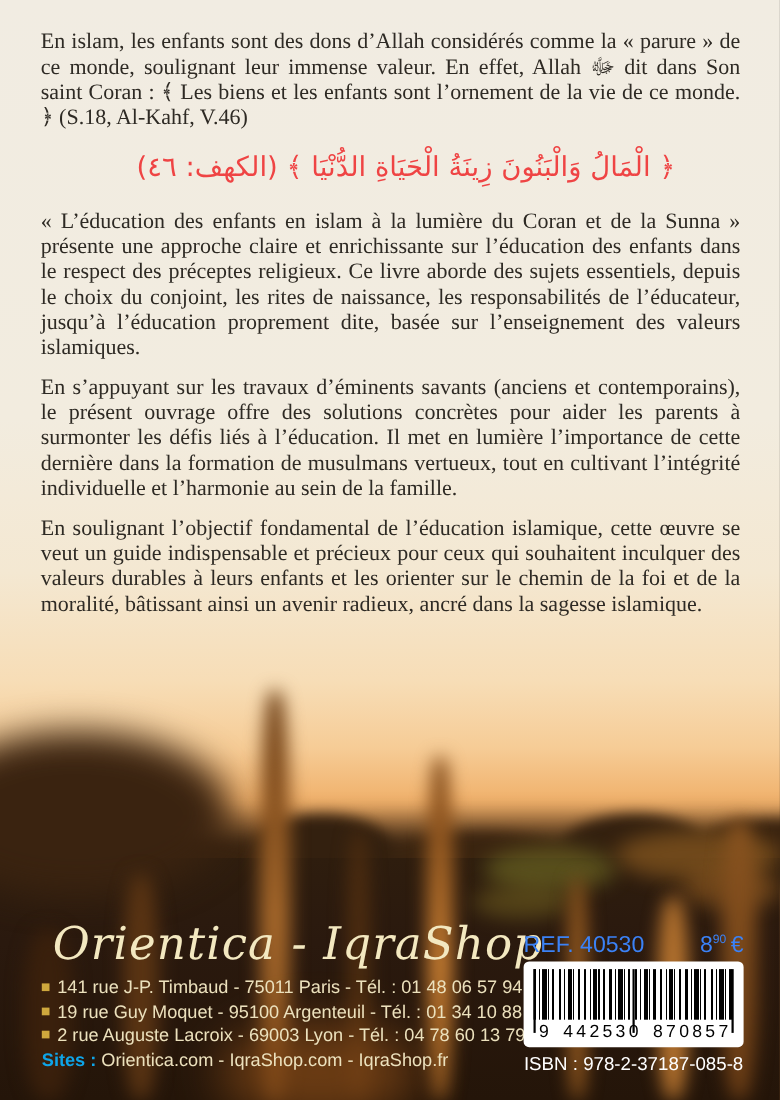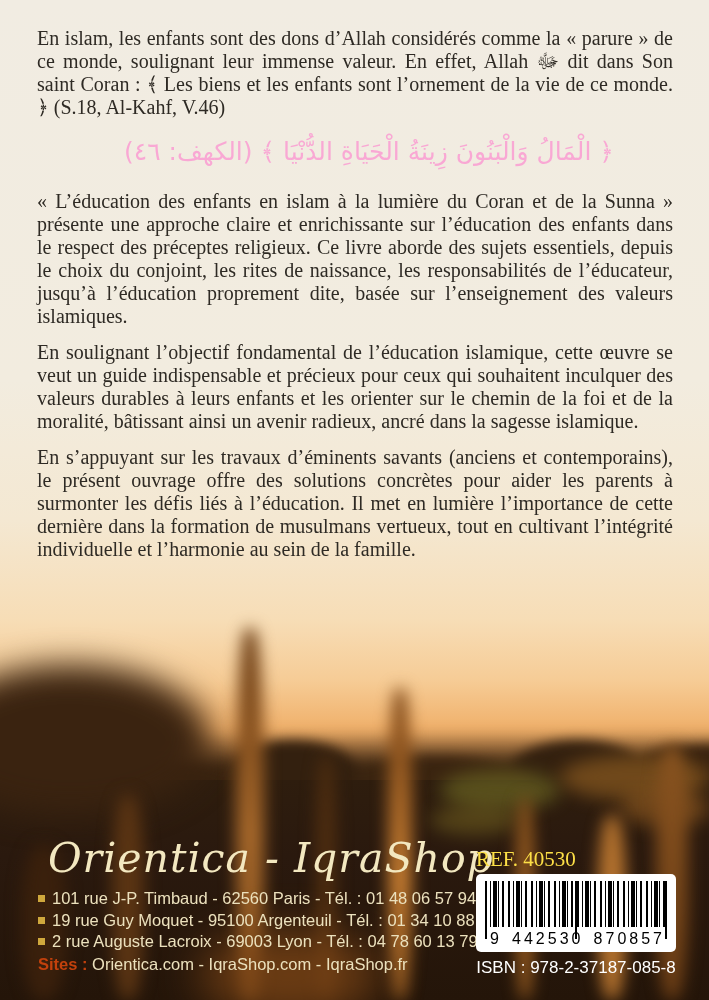--- a/index.html
+++ b/index.html
@@ -54,48 +54,47 @@
            background:#7c4516; filter:blur(22px); border-radius:50%; opacity:.8; }
   
   .content { position:absolute; left:37px; top:27px; width:636px; color:#2e2a24; }
   .para {
     margin:0 0 13px 0; font-size:20px; line-height:23px;
     text-align:justify; hyphens:none;
   }
   .arabic {
     direction:rtl; text-align:center; transform:translateX(14px);
     font-family:"DejaVu Sans",sans-serif;
-    font-size:25px; line-height:40px; margin:12px 0 18px 0; color:#f9a8d4;
+    font-size:25px; line-height:40px; margin:12px 0 18px 0; color:#ef4444;
   }
   
   .brand {
     position:absolute; left:48px; top:836px; width:320px;
     font-family:"DejaVu Serif",serif; font-style:italic;
     font-size:41px; line-height:44px; color:#f3e8c0; letter-spacing:1px;
     white-space:nowrap;
   }
   .addresses {
     position:absolute; left:38px; top:888px; width:410px;
     font-family:"Liberation Sans","DejaVu Sans",sans-serif;
     font-size:16.5px; line-height:21.5px; color:#ece1bd; white-space:nowrap;
   }
   .bullet {
     display:inline-block; width:7px; height:7px; background:#cfa83d;
     margin-right:7px; vertical-align:2px;
   }
   .tel-label { font-weight:normal;margin-top:15px; }
   .sites-line { margin-top:1px; }
-  .sites-label { font-weight:bold; color:#c2410c; }
+  .sites-label { font-weight:bold; color:#0ea5e9; }
   
   .ref-row {
     position:absolute; left:476px; top:847px; width:200px;
     display:flex; justify-content:space-between; align-items:baseline;
-    color:#fde047; font-family:Liberation Serif, serif;
+    color:#3b82f6; font-family:Liberation Sans, sans-serif;
     font-size:21px;
-    flex-direction:column;
   }
   .price sup { font-size:11px; }
   .price .cur { margin-left:4px; }
   .barcode-box {
     position:absolute; left:476px; top:874px; width:200px; height:78px;
     background:#ffffff; border-radius:5px;
   }
   .bars {
     position:absolute; left:9px; right:9px; top:7px; height:46px;
     background:repeating-linear-gradient(90deg,
@@ -138,29 +137,29 @@
   <div class="stalk s5"></div>
   <div class="stalk s6"></div>
   <div class="stalk s7"></div>
   <div class="stalk s8"></div>
   <div class="glowB"></div>
 
   <div class="content">
     <p class="para">En islam, les enfants sont des dons d’Allah considérés comme la « parure » de ce monde, soulignant leur immense valeur. En effet, Allah ﷻ dit dans Son saint Coran : ﴾ Les biens et les enfants sont l’ornement de la vie de ce monde. ﴿ (S.18, Al-Kahf, V.46)</p>
     <div class="arabic" dir="rtl">﴿ الْمَالُ وَالْبَنُونَ زِينَةُ الْحَيَاةِ الدُّنْيَا ﴾ (الكهف: ٤٦)</div>
     <p class="para">« L’éducation des enfants en islam à la lumière du Coran et de la Sunna » présente une approche claire et enrichissante sur l’éducation des enfants dans le respect des préceptes religieux. Ce livre aborde des sujets essentiels, depuis le choix du conjoint, les rites de naissance, les responsabilités de l’éducateur, jusqu’à l’éducation proprement dite, basée sur l’enseignement des valeurs islamiques.</p>
+    <p class="para">En s’appuyant sur les travaux d’éminents savants (anciens et contemporains), le présent ouvrage offre des solutions concrètes pour aider les parents à surmonter les défis liés à l’éducation. Il met en lumière l’importance de cette dernière dans la formation de musulmans vertueux, tout en cultivant l’intégrité individuelle et l’harmonie au sein de la famille.</p>
     <p class="para">En soulignant l’objectif fondamental de l’éducation islamique, cette œuvre se veut un guide indispensable et précieux pour ceux qui souhaitent inculquer des valeurs durables à leurs enfants et les orienter sur le chemin de la foi et de la moralité, bâtissant ainsi un avenir radieux, ancré dans la sagesse islamique.</p>
-    <p class="para">En s’appuyant sur les travaux d’éminents savants (anciens et contemporains), le présent ouvrage offre des solutions concrètes pour aider les parents à surmonter les défis liés à l’éducation. Il met en lumière l’importance de cette dernière dans la formation de musulmans vertueux, tout en cultivant l’intégrité individuelle et l’harmonie au sein de la famille.</p>
   </div>
 
   <div class="brand">Orientica - IqraShop</div>
 
   <div class="addresses">
     <div class="addr-line">
-      <span class="bullet"></span><span>101 rue J-P. Timbaud - 62560 Paris - </span><span class="tel-label">Tél. :</span><span> 01 48 06 57 94</span>
+      <span class="bullet"></span><span>141 rue J-P. Timbaud - 75011 Paris - </span><span class="tel-label">Tél. :</span><span> 01 48 06 57 94</span>
     </div>
     <div class="addr-line">
       <span class="bullet"></span><span>19 rue Guy Moquet - 95100 Argenteuil - </span><span class="tel-label">Tél. :</span><span> 01 34 10 88 14</span>
     </div>
     <div class="addr-line">
       <span class="bullet"></span><span>2 rue Auguste Lacroix - 69003 Lyon - </span><span class="tel-label">Tél. :</span><span> 04 78 60 13 79</span>
     </div>
     <div class="sites-line">
       <span class="sites-label">Sites :</span><span> Orientica.com - IqraShop.com - IqraShop.fr</span>
     </div>

